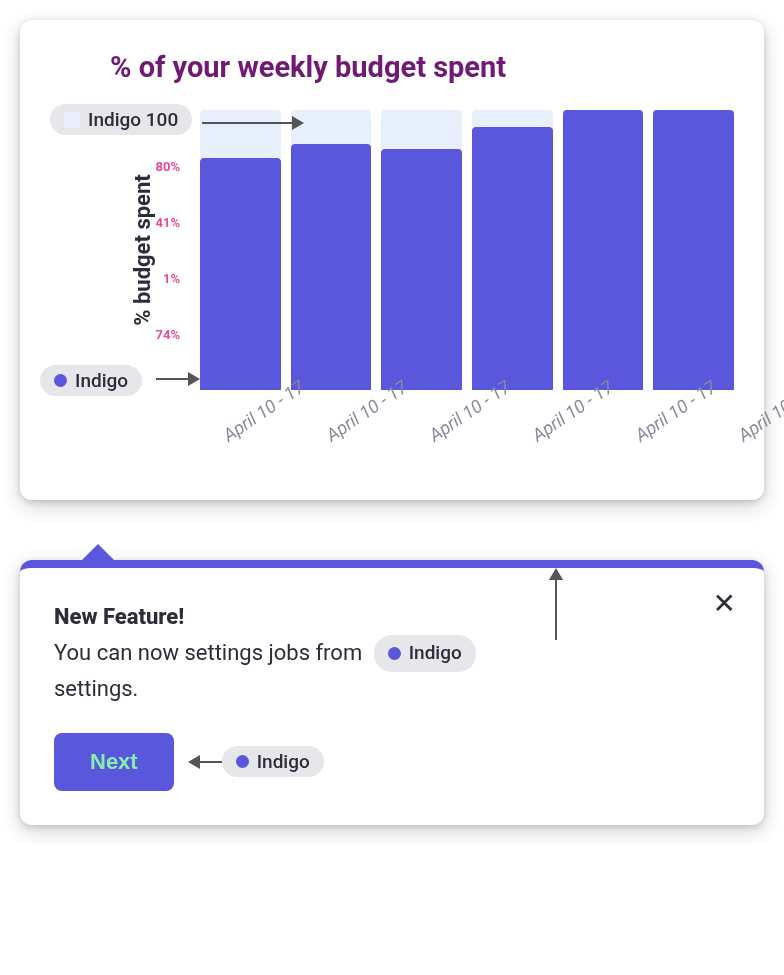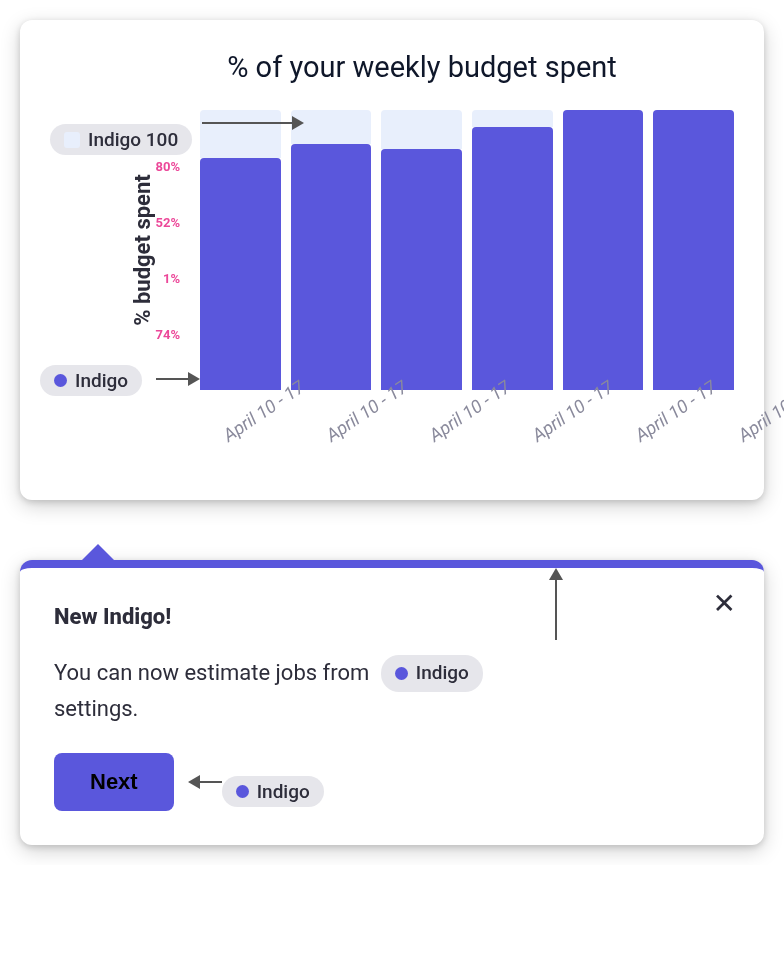--- a/index.html
+++ b/index.html
@@ -16,23 +16,23 @@
     border-radius: 12px;
     box-shadow: 0 2px 6px rgba(0,0,0,0.15), 0 6px 20px rgba(0,0,0,0.18);
     position: relative;
   }
   .chart-card {
     padding: 30px 30px 20px 30px;
     margin-bottom: 60px;
   }
   .chart-title {
     font-size: 29px;
-    font-weight: 400;
-    color: #0f172a;
-    text-align: center;
+    font-weight: 700;
+    color: #701a75;
+    text-align: left;
     margin: 0 0 26px 0;
     padding-left: 60px;
   }
   .chart-area {
     position: relative;
     height: 280px;
     margin-left: 90px;
     margin-bottom: 10px;
   }
   .y-axis-label-rot {
@@ -116,21 +116,20 @@
     display: inline-flex;
     align-items: center;
     gap: 8px;
     background: #e6e6eb;
     border-radius: 18px;
     padding: 4px 14px;
     font-size: 19px;
     color: #2d2d3a;
     font-weight: 500;
     z-index: 10;
-    margin-top: 20px;
   }
   .annot .dot {
     width: 13px;
     height: 13px;
     border-radius: 50%;
     background: #5a57dc;
     display: inline-block;
   }
   .annot .swatch {
     width: 16px;
@@ -186,42 +185,42 @@
   .tooltip-body {
     font-size: 22px;
     color: #2d2d3a;
     line-height: 1.5;
     margin-bottom: 28px;
     padding-right: 60px;
   }
   .next-btn {
     display: inline-block;
     background: #5a57dc;
-    color: #000000;
+    color: #86efac;
     font-size: 22px;
     font-weight: 700;
     padding: 16px 36px;
     border-radius: 8px;
     border: none;
     cursor: pointer;
   }
 </style>
 </head>
 <body>
 
 <div class="card chart-card">
 
   <h2 class="chart-title">% of your weekly budget spent</h2>
 
   <div class="chart-area">
     <div class="y-axis-label-rot">% budget spent</div>
 
     <div class="y-ticks">
       <span class="y-tick" style="bottom:80%">80%</span>
-      <span class="y-tick" style="bottom:60%">52%</span>
+      <span class="y-tick" style="bottom:60%">41%</span>
       <span class="y-tick" style="bottom:40%">1%</span>
       <span class="y-tick" style="bottom:20%">74%</span>
     </div>
 
     <div class="plot" id="plot">
         <div class="bar-col">
           <div class="bar-bg" style="height: 17%;"></div>
           <div class="bar-fg" style="height: 83%;"></div>
         </div>
         <div class="bar-col">
@@ -270,24 +269,24 @@
 </div>
 
 <div class="card tooltip-card">
   <div class="tooltip-tail"></div>
 
   <div class="arrow-line" style="top:12px; left:535px; width:2px; height:60px;"></div>
   <div class="arrow-head" style="top:0px; left:529px; border-left:7px solid transparent;border-right:7px solid transparent;border-bottom:12px solid #555;"></div>
 
   <div class="tooltip-close">✕</div>
 
-  <div class="tooltip-heading">New Indigo!</div>
+  <div class="tooltip-heading">New Feature!</div>
 
   <div class="tooltip-body">
-    <span>You can now estimate jobs from</span>
+    <span>You can now settings jobs from</span>
     <span class="annot" style="position:relative; top:0; left:0; margin-left:6px;">
       <span class="dot"></span>
       <span>Indigo</span>
     </span>
     <br>
     <span>settings.</span>
   </div>
 
   <div style="display:flex; align-items:center; gap:14px;">
     <button class="next-btn">Next</button>

